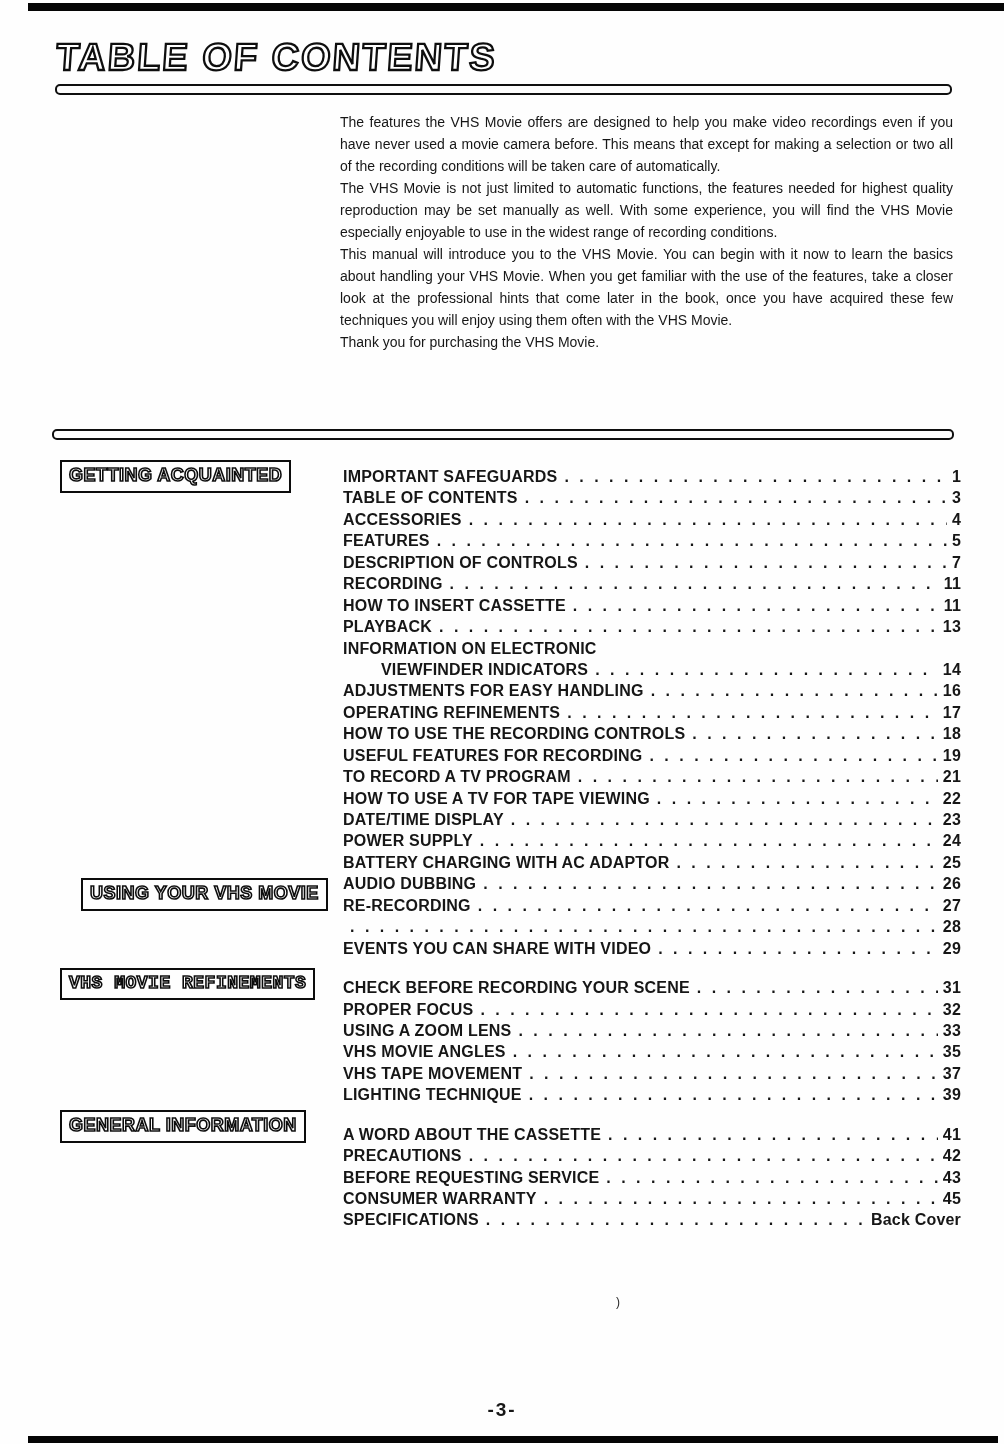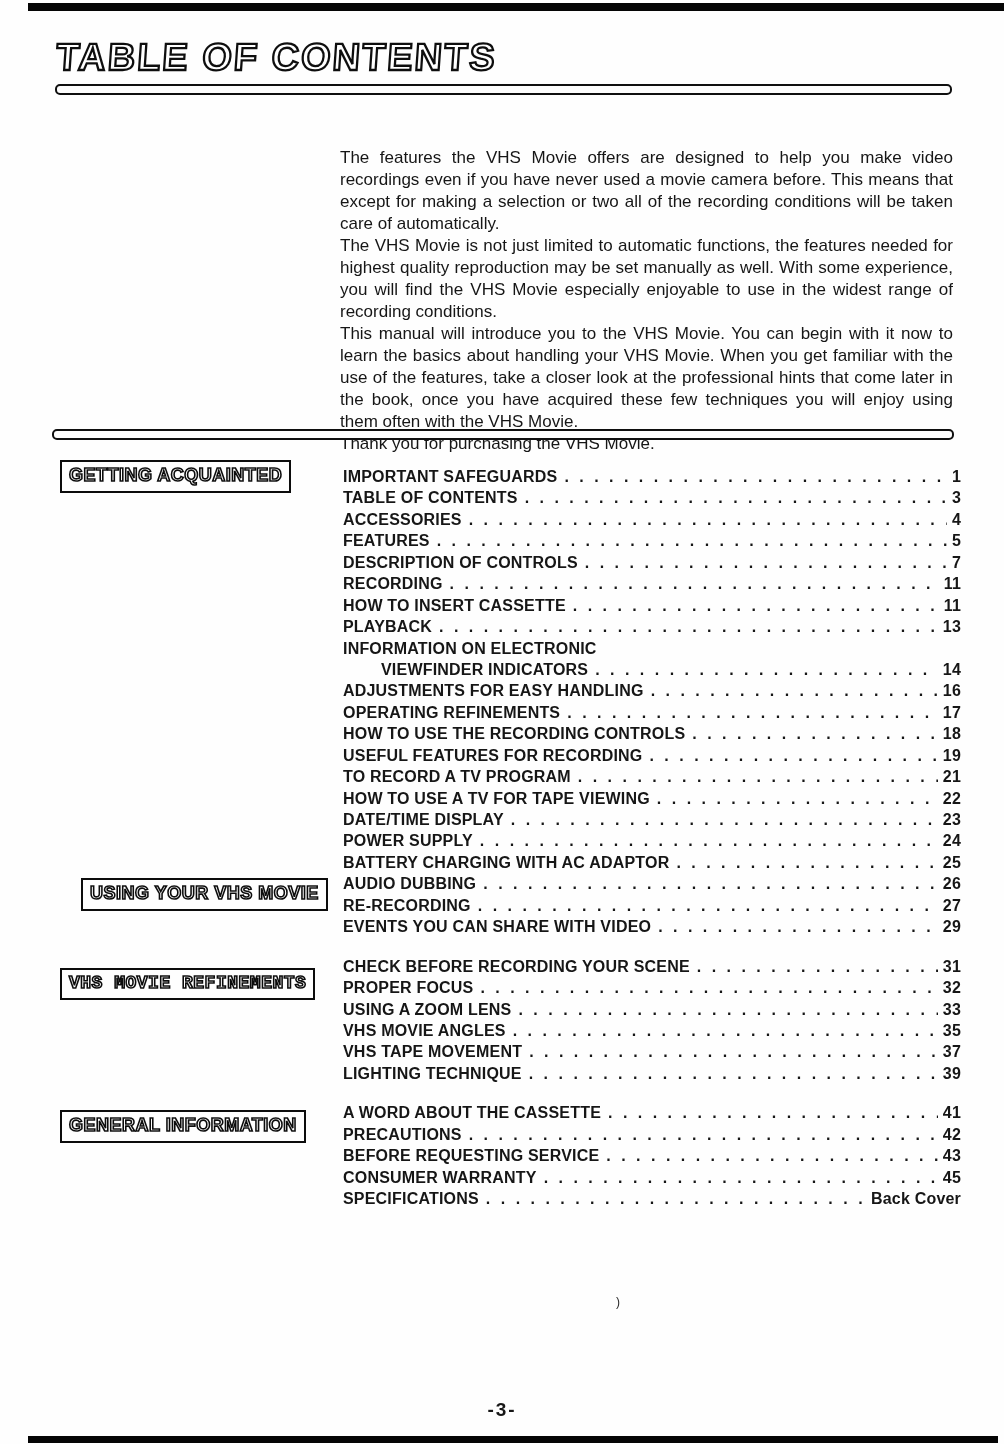--- a/index.html
+++ b/index.html
@@ -24,21 +24,21 @@
 
   .rule{
     position:absolute;height:7px;
     border:2.5px solid #0f0f0f;border-radius:5px;background:#fdfdfd;
   }
   .rule.under-title{left:55px;top:84px;width:893px;}
   .rule.mid{left:52px;top:429px;width:898px;}
 
   .intro{
     position:absolute;left:340px;top:111px;width:613px;
-    font-size:17px;line-height:22px;text-align:justify;margin-top:36px;
+    font-size:14px;line-height:22px;text-align:justify;
   }
   .intro p{margin:0;}
 
   .section-label{
     position:absolute;left:60px;
     border:2.5px solid #0c0c0c;padding:3px 7px 5px 7px;background:#fefefe;
     font-size:18px;font-weight:700;letter-spacing:0.5px;white-space:nowrap;
     color:#ffffff;-webkit-text-stroke:1.6px #0c0c0c;
   }
   .section-label.s0{top:460px;}
@@ -196,20 +196,25 @@
           <span class="toc-title">AUDIO DUBBING</span>
           <span class="toc-dots"></span>
           <span class="toc-page">26</span>
         </div>
         <div class="toc-row">
           <span class="toc-title">RE-RECORDING</span>
           <span class="toc-dots"></span>
           <span class="toc-page">27</span>
         </div>
         <div class="toc-row">
+          <span class="toc-title"></span>
+          <span class="toc-dots"></span>
+          <span class="toc-page">28</span>
+        </div>
+        <div class="toc-row">
           <span class="toc-title">EVENTS YOU CAN SHARE WITH VIDEO</span>
           <span class="toc-dots"></span>
           <span class="toc-page">29</span>
         </div>
       </div>
       <div class="toc-group">
         <div class="toc-row">
           <span class="toc-title">CHECK BEFORE RECORDING YOUR SCENE</span>
           <span class="toc-dots"></span>
           <span class="toc-page">31</span>

